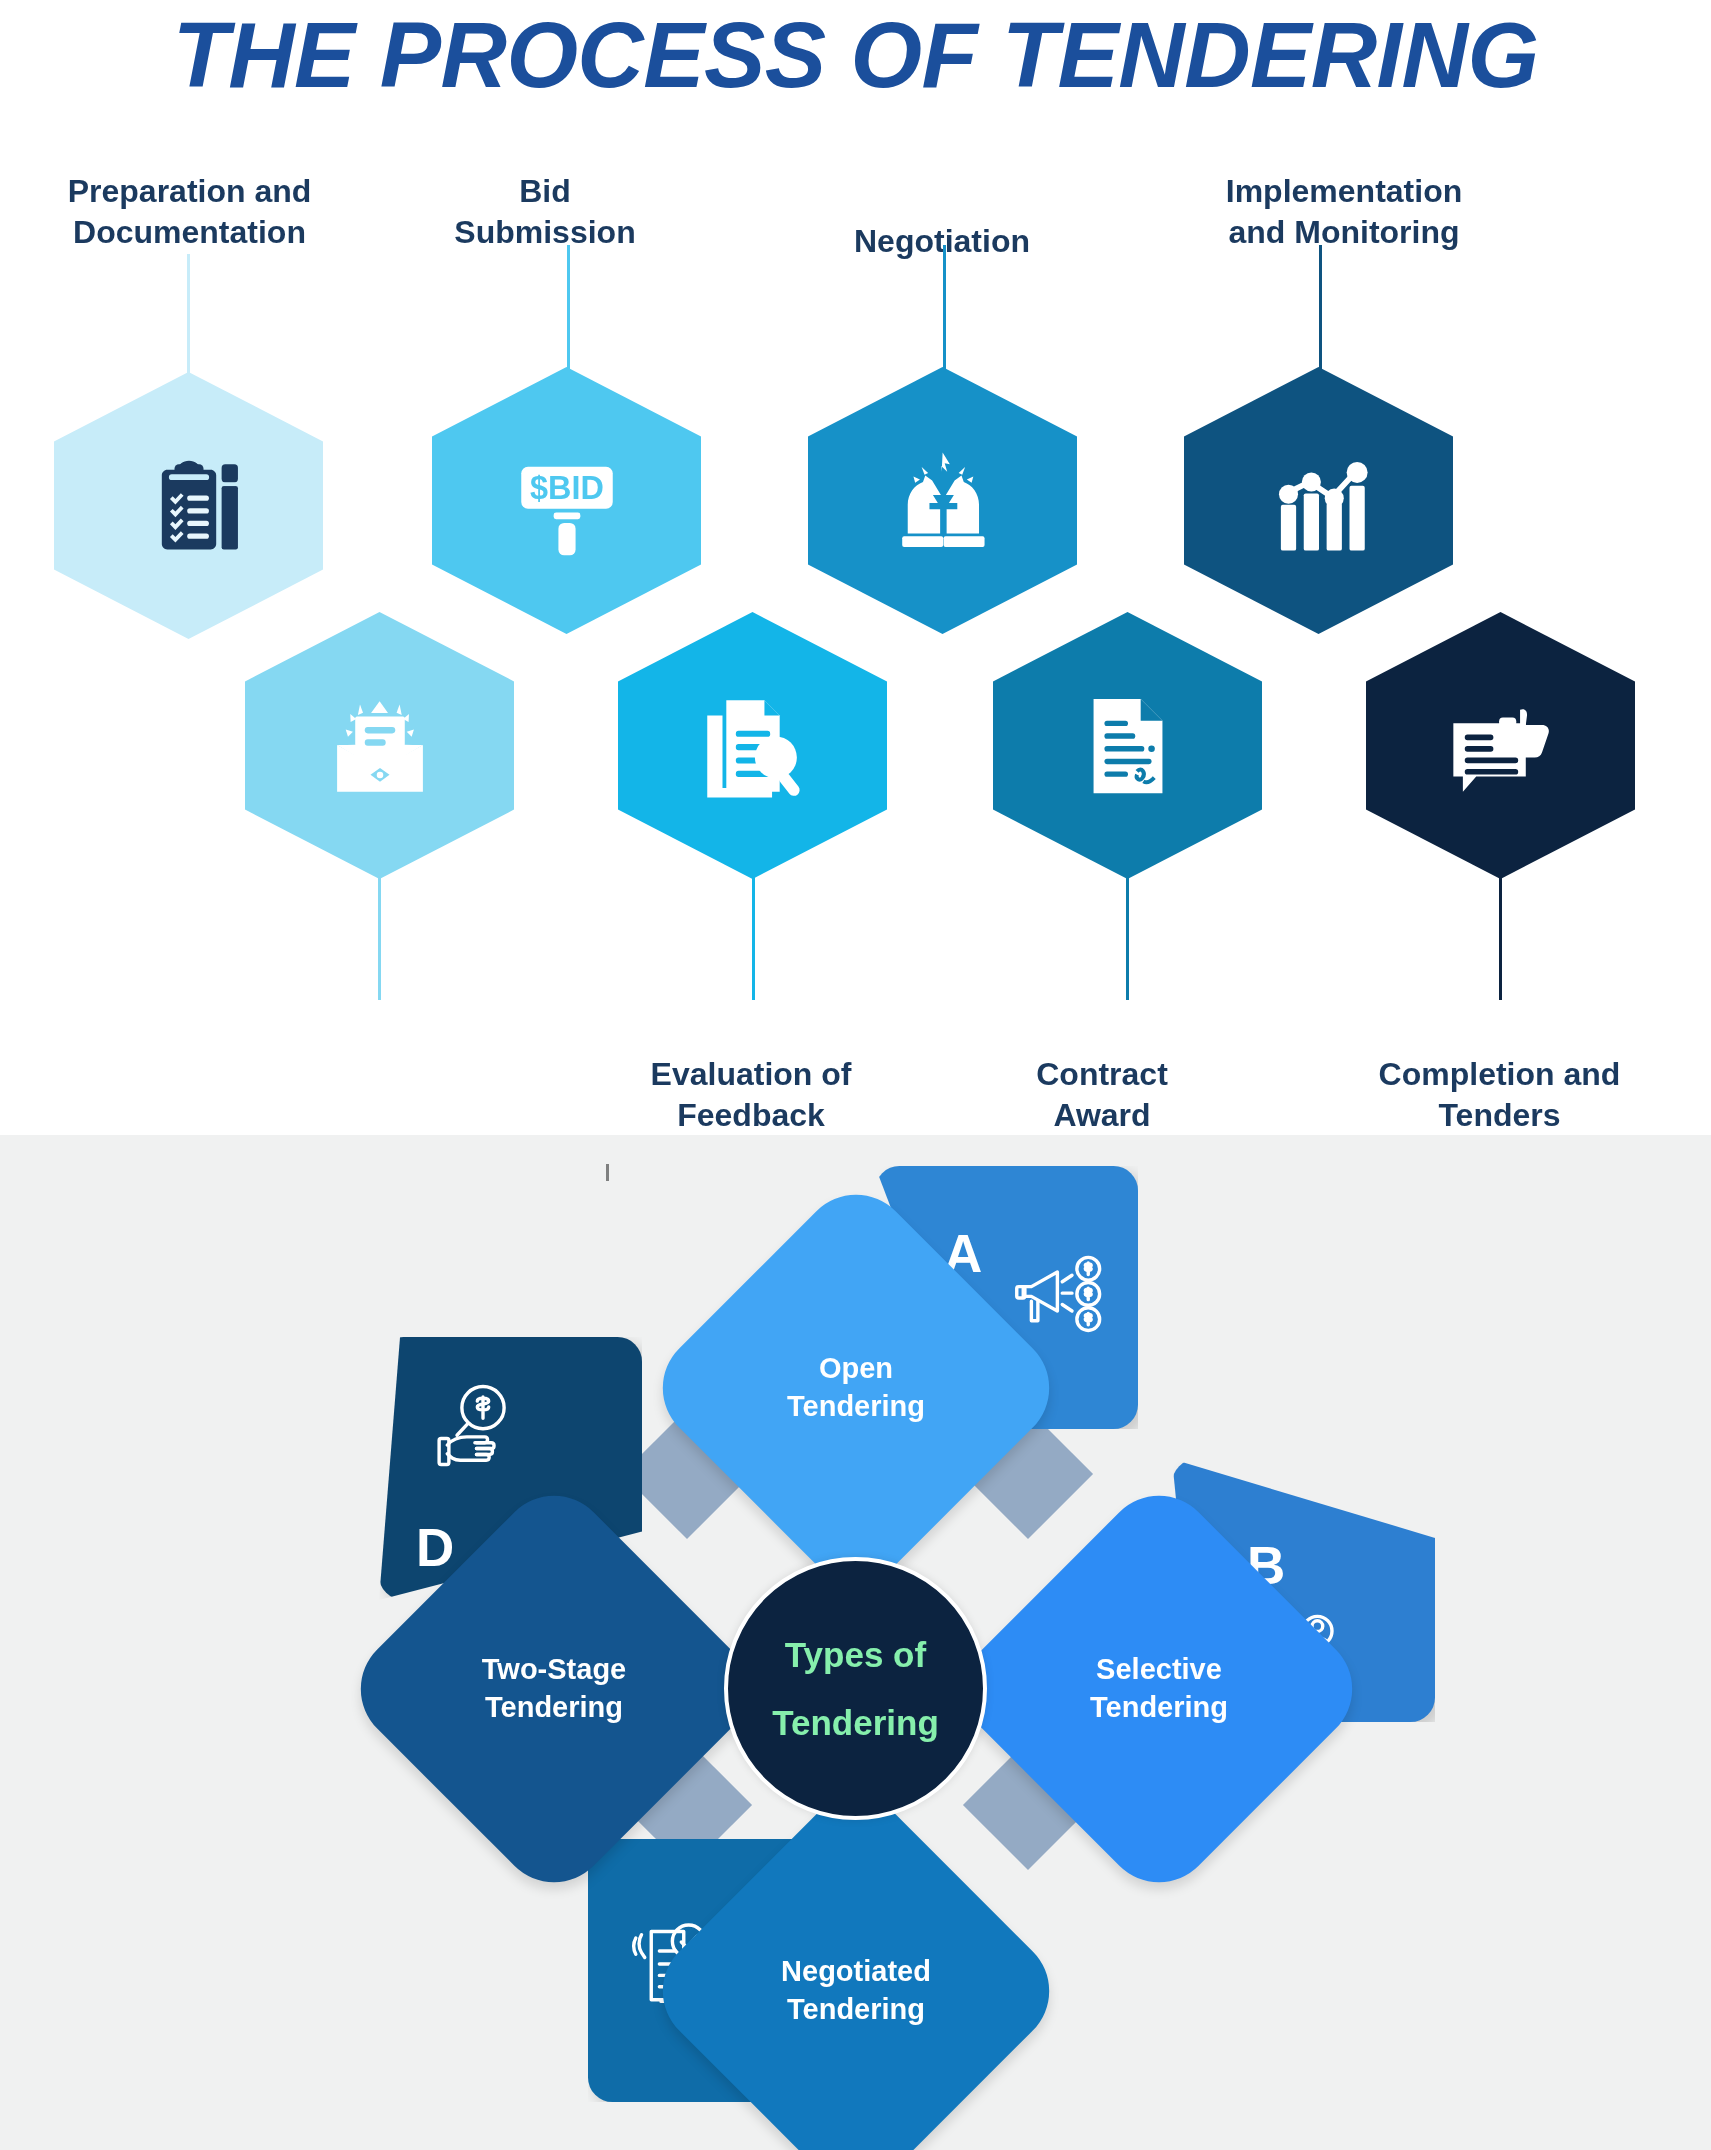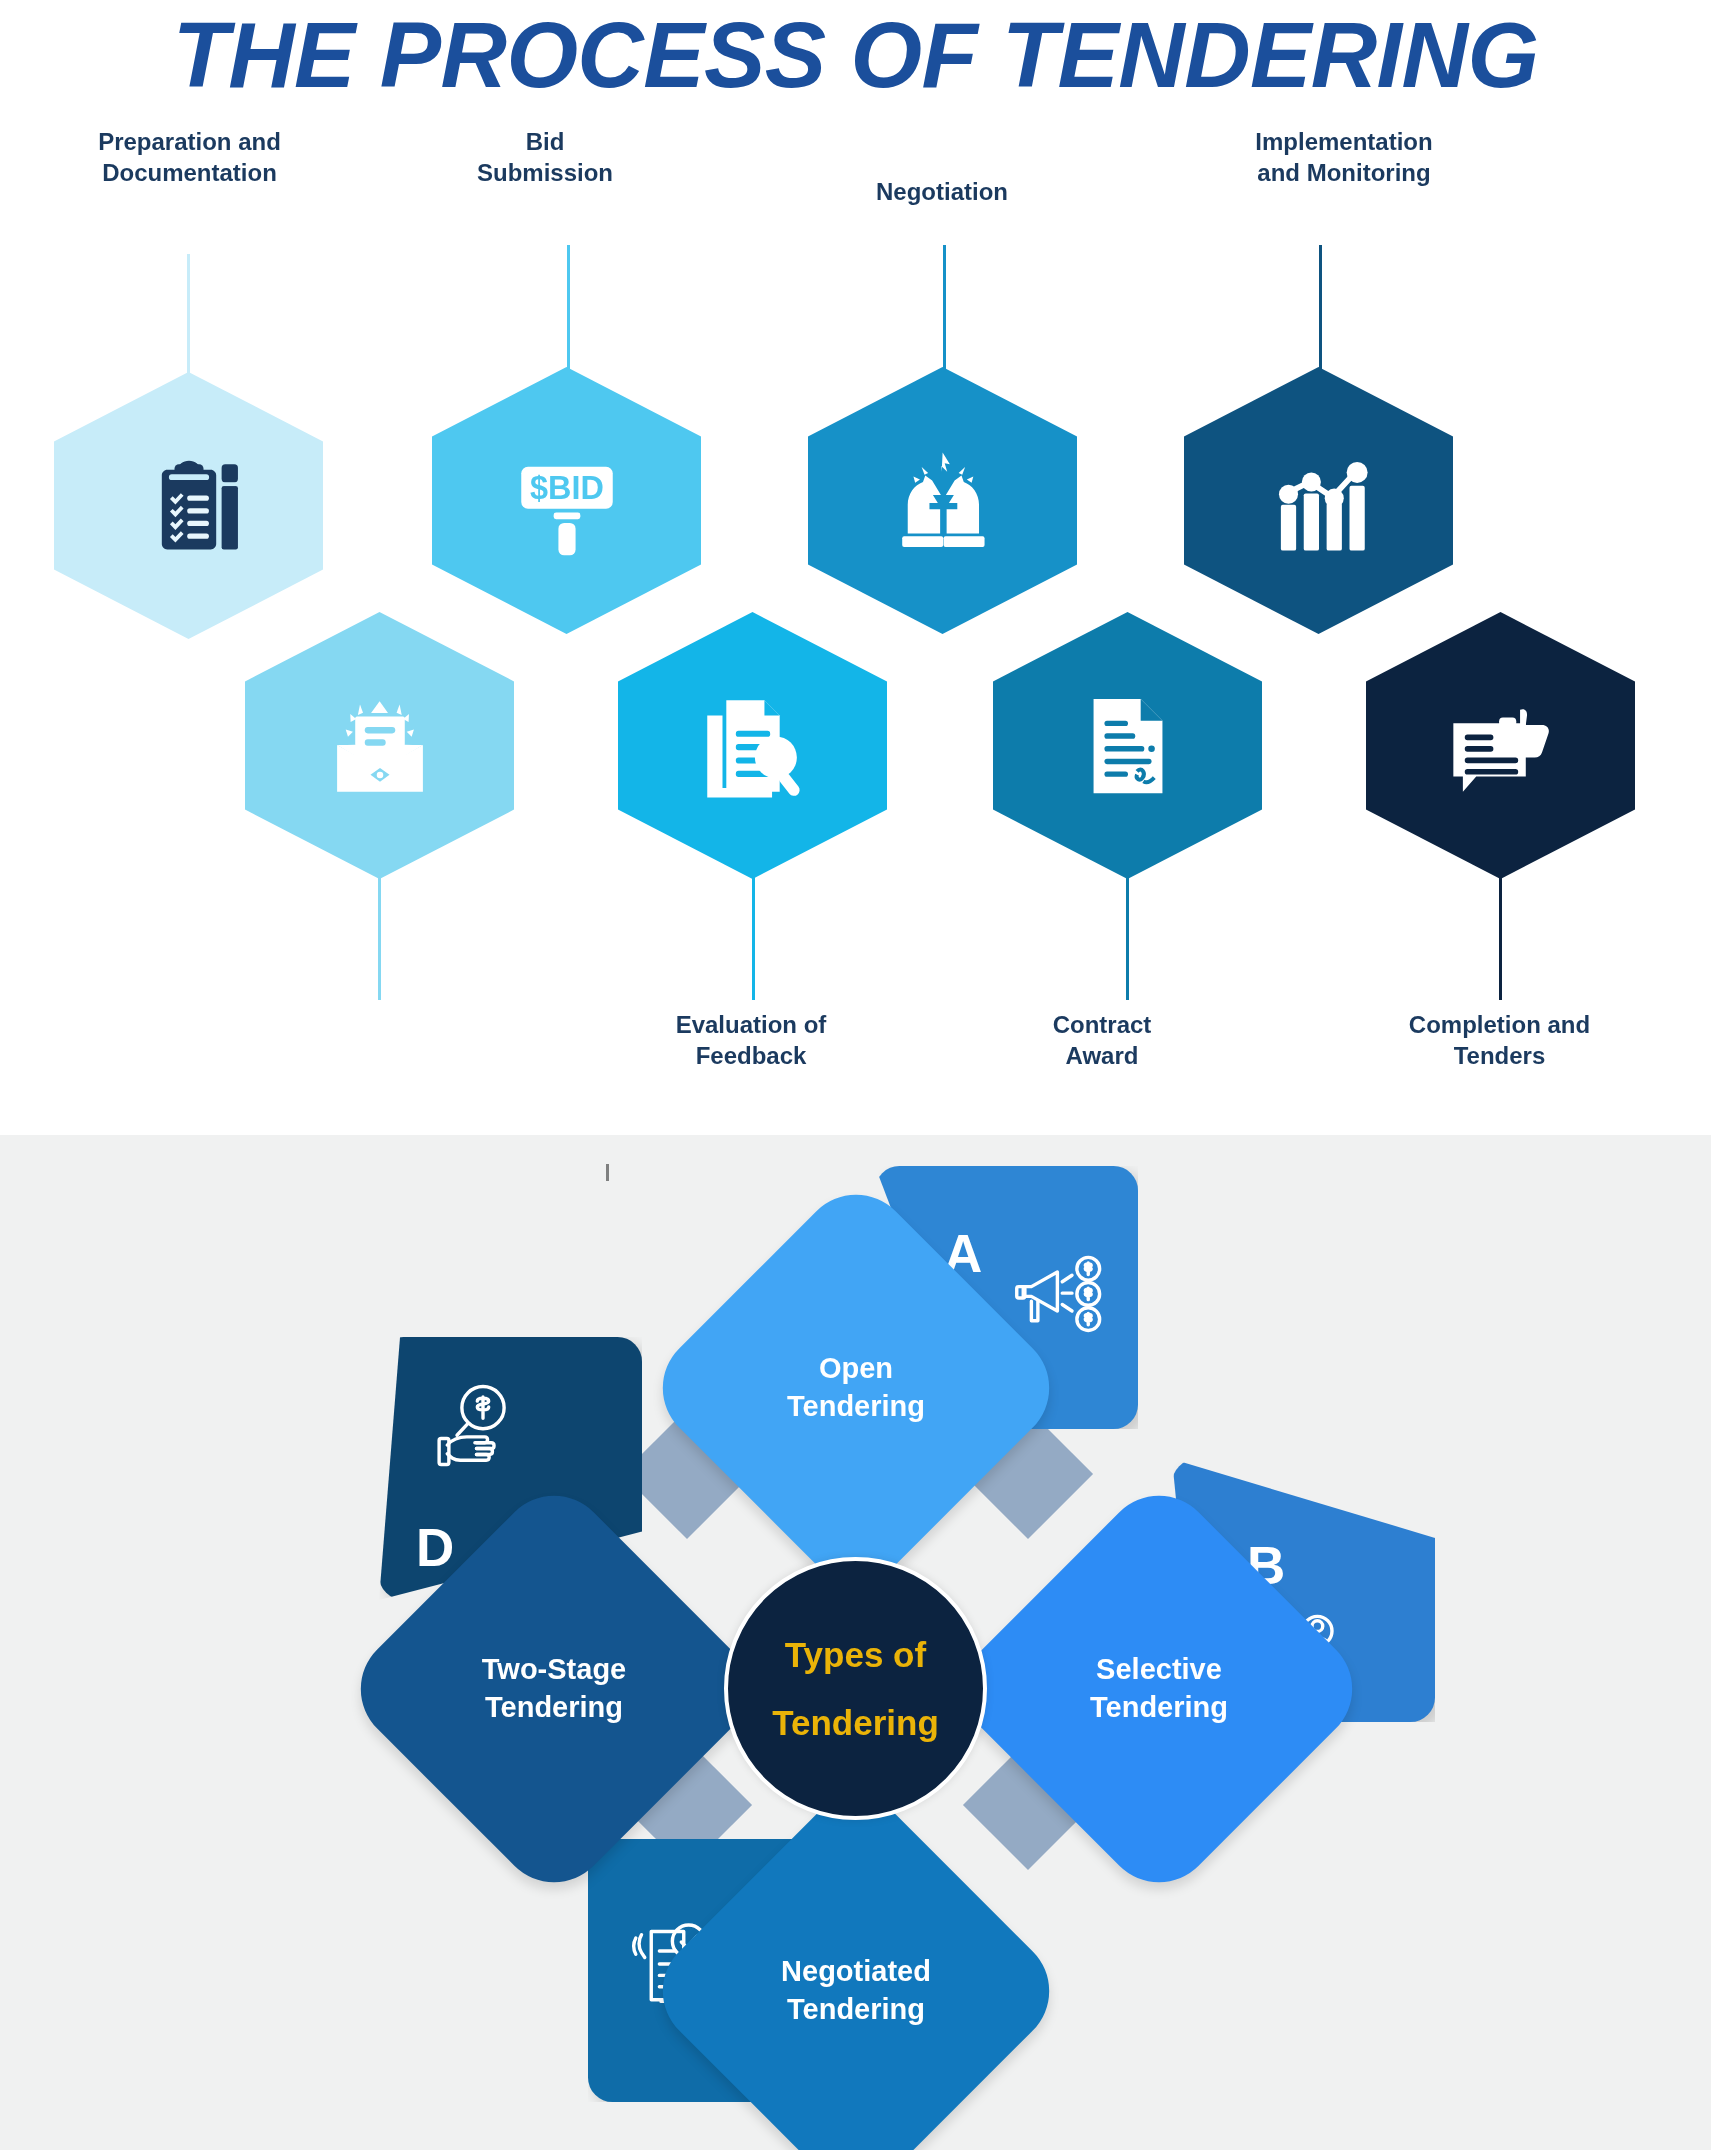--- a/index.html
+++ b/index.html
@@ -27,24 +27,25 @@
     letter-spacing:-0.6px;
     color:#1b4f9c;
     line-height:1.12;
     white-space:nowrap;
     font-style:italic;
   }
 
   .proc-label {
     position:absolute;
     text-align:center;
-    font-size:24px;
+    font-size:32px;
     font-weight:bold;
     color:#1b3a5f;
     line-height:1.28;
+    margin-top:44px;
   }
 
   .connector {
     position:absolute;
     width:3.1px;
   }
 
   .hex {
     position:absolute;
     width:269px;
@@ -124,21 +125,21 @@
   #center-circle {
     position:absolute;
     width:263px; height:263px;
     border-radius:50%;
     background:#0c2340;
     border:4.3px solid #ffffff;
     display:flex;
     flex-direction:column;
     align-items:center;
     justify-content:center;
-    color:#eab308;
+    color:#86efac;
     font-size:35px;
     font-weight:bold;
     line-height:1.25;
     text-align:left;
     z-index:40;
     box-shadow:0 0 8.6px rgba(0,0,0,0.10);
     gap:24px;
   }
 
   #stray-mark {

